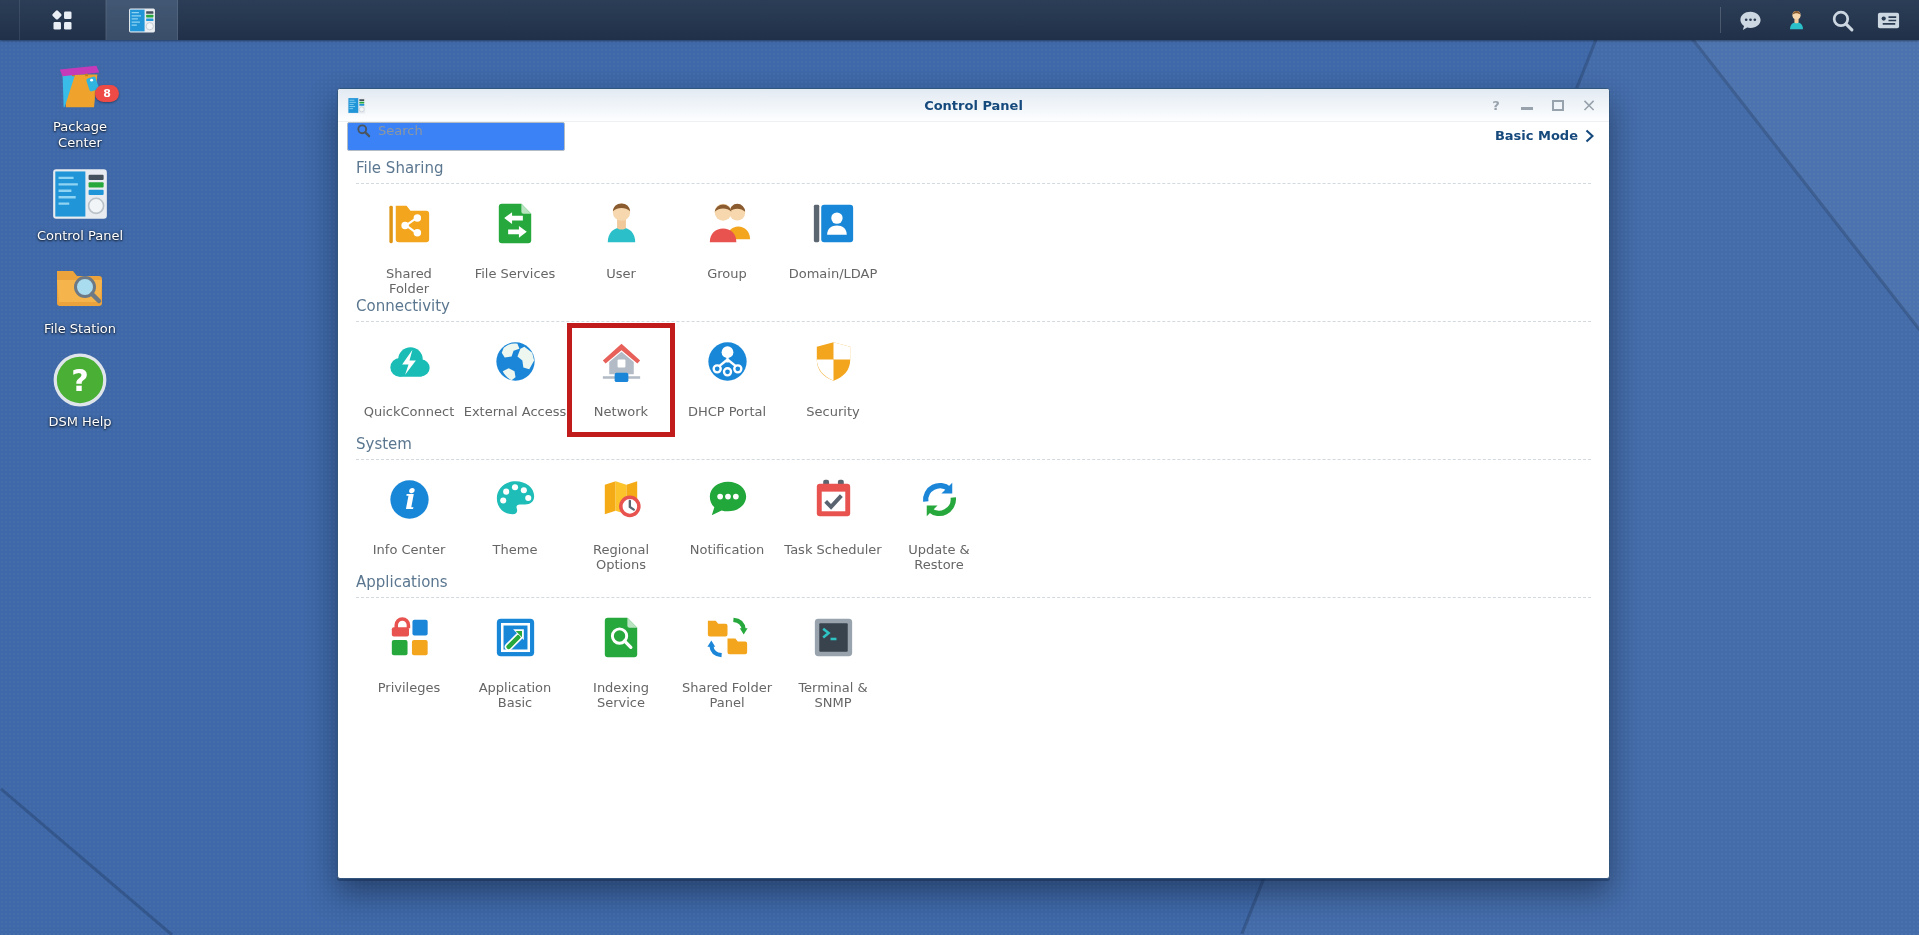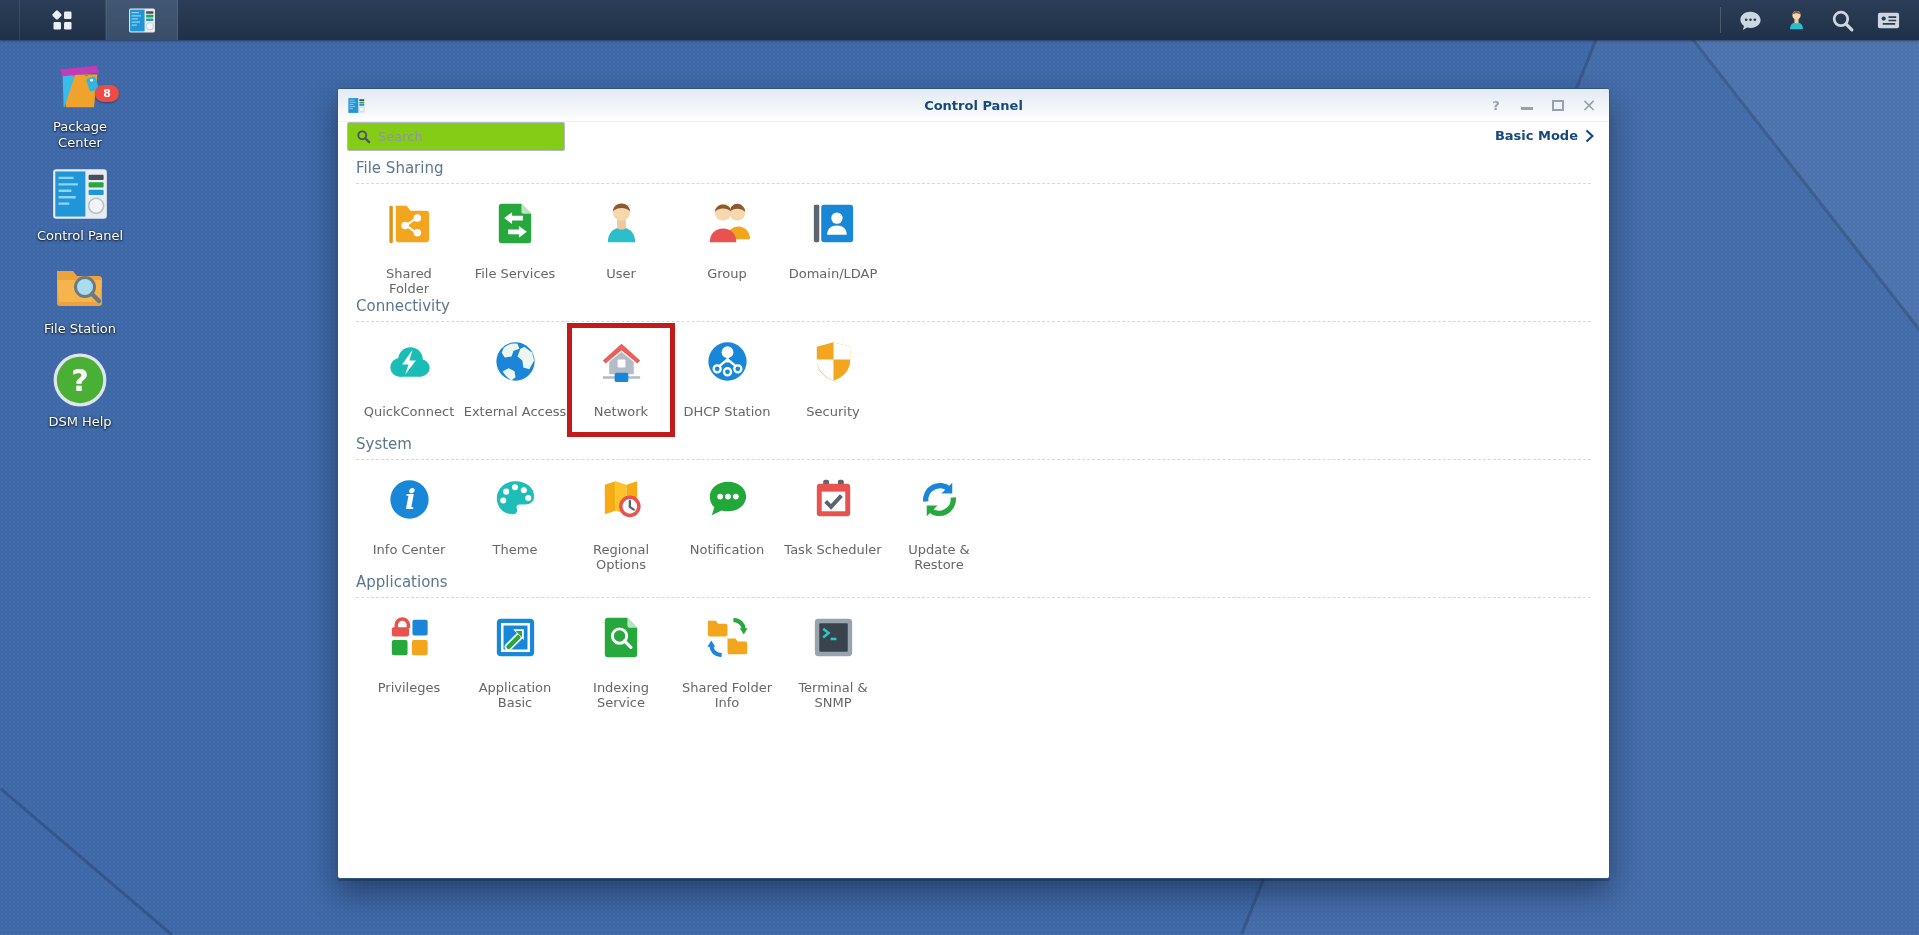--- a/index.html
+++ b/index.html
@@ -71,22 +71,22 @@
   .win-controls { position:absolute; right:12px; top:0; height:100%;
     display:flex; align-items:center; gap:15px; }
   .ctrl { width:16px; height:16px; display:flex; align-items:center; justify-content:center;
     color:#98a2ac; cursor:pointer; }
   .ctrl.help { font-size:13px; font-weight:bold; }
   .ctrl.close { font-size:18px; line-height:1; }
   .min-glyph { width:12px; height:3px; background:#98a2ac; margin-top:6px; }
   .max-glyph { width:12px; height:11px; border:2px solid #98a2ac; }
 
   .search-box { position:absolute; left:9px; top:33px; width:218px; height:29px;
-    border:1px solid #b3bcc5; border-radius:2px; background:#84cc16;
-    display:flex; align-items:center; padding:0 8px; gap:7px; }
+    border:1px solid #b3bcc5; border-radius:2px; background:#3b82f6;
+    display:flex; align-items:flex-start; padding:0 8px; gap:7px; }
   .search-box .s-ic { width:15px; height:15px; }
   .search-box input { border:none; outline:none; flex:1; font-size:13px; color:#333;
     font-family:inherit; background:transparent; }
   .search-box input::placeholder { color:#8d97a0; }
 
   .basic-mode { position:absolute; right:15px; top:39px; display:flex; align-items:center;
     gap:7px; font-size:13px; font-weight:bold; color:#16497c; cursor:pointer;text-align:center; }
 
   .sections { position:absolute; left:18px; right:18px; top:70px; }
   .section-header { font-size:15px; color:#5b7790; padding-bottom:6px;
@@ -425,21 +425,21 @@
                 </g>
                 <circle cx="27" cy="17.5" r="6" fill="#fff"></circle>
                 <g fill="#1887d8" stroke="#fff" stroke-width="2.4">
                   <circle cx="16.5" cy="34.5" r="3.6"></circle>
                   <circle cx="27" cy="37.5" r="3.6"></circle>
                   <circle cx="37.5" cy="34.5" r="3.6"></circle>
                 </g>
               </svg>
             </div>
             <div class="cp-label">
-              <div>DHCP Station</div>
+              <div>DHCP Portal</div>
             </div>
           </div>
           <div class="cp-item">
             <div class="cp-icon">
               <svg viewBox="0 0 54 54">
                 <path d="M27 7.5l17 4.5v13.5c0 10.5-7 17.5-17 21-10-3.5-17-10.5-17-21V12z" fill="#f3a51d"></path>
                 <path d="M27 7.5l17 4.5V25H27z" fill="#fff"></path>
                 <path d="M10 25h17v21.4C17 42.5 10.3 35.4 10 25z" fill="#fff"></path>
               </svg>
             </div>
@@ -593,21 +593,21 @@
                 <path d="M7 10h8l2.5 3H25a2 2 0 0 1 2 2v9a2 2 0 0 1-2 2H9a2 2 0 0 1-2-2z" fill="#f3a51d"></path>
                 <path d="M27 28h8l2.5 3H45a2 2 0 0 1 2 2v9a2 2 0 0 1-2 2H29a2 2 0 0 1-2-2z" fill="#f3a51d"></path>
                 <path d="M33 9c7 .5 10 4.5 10.5 10" stroke="#27a83c" stroke-width="4.2" fill="none"></path>
                 <path d="M39.5 17.5h8l-4 6.5z" fill="#27a83c"></path>
                 <path d="M21 45c-7-.5-10-4.5-10.5-10" stroke="#1b86d8" stroke-width="4.2" fill="none"></path>
                 <path d="M6.5 36.5l4-6.5 4 6.5z" fill="#1b86d8"></path>
               </svg>
             </div>
             <div class="cp-label">
               <div>Shared Folder</div>
-              <div>Info</div>
+              <div>Panel</div>
             </div>
           </div>
           <div class="cp-item">
             <div class="cp-icon">
               <svg viewBox="0 0 54 54">
                 <rect x="8" y="8" width="38" height="38" rx="3.5" fill="#99a3ad"></rect>
                 <rect x="12.5" y="12.5" width="29" height="29" rx="1" fill="#39434e"></rect>
                 <path d="M16.5 18l5.5 4.5-5.5 4.5" stroke="#2ec4c4" stroke-width="2.6" fill="none"></path>
                 <path d="M24 28.5h6" stroke="#2ec4c4" stroke-width="2.6"></path>
               </svg>

